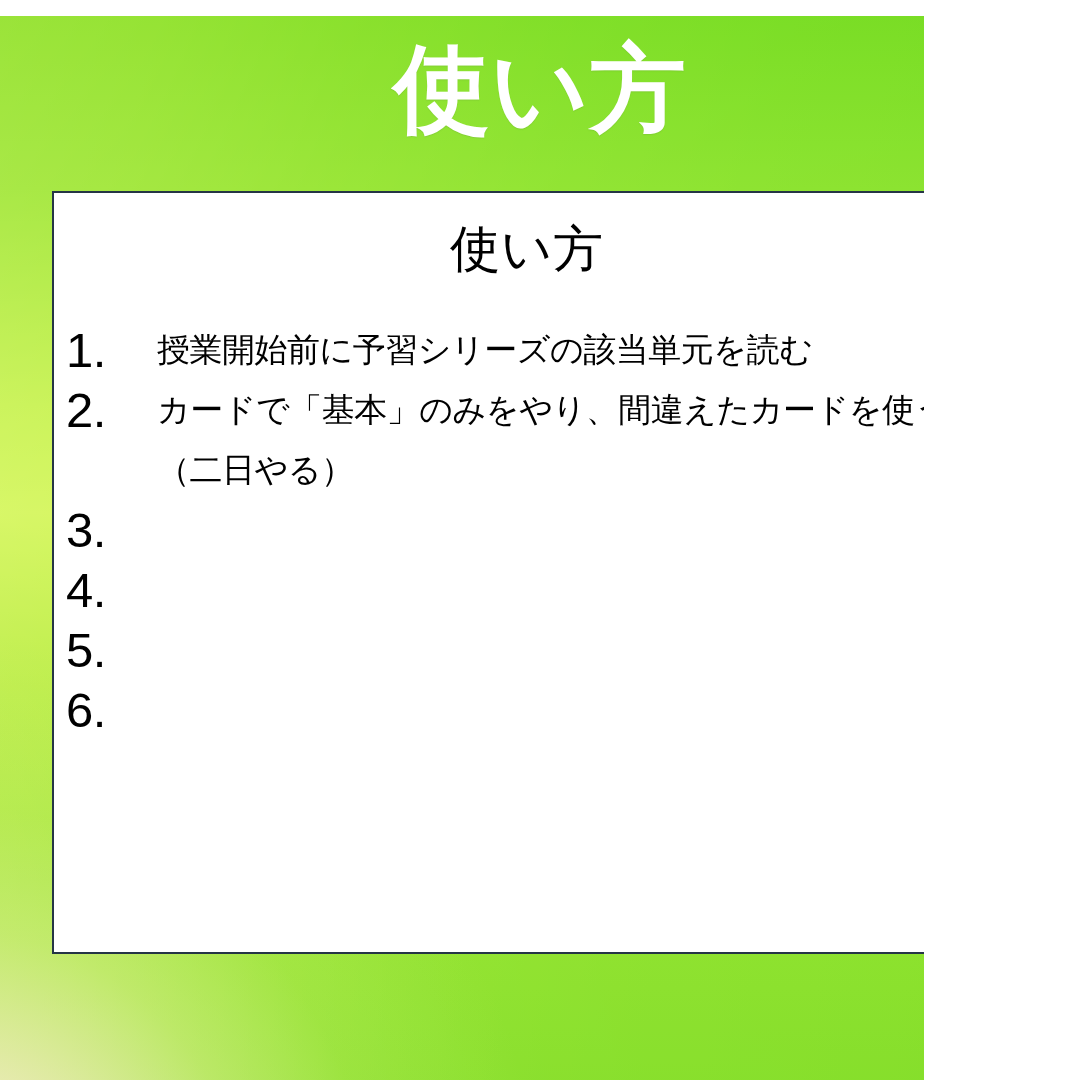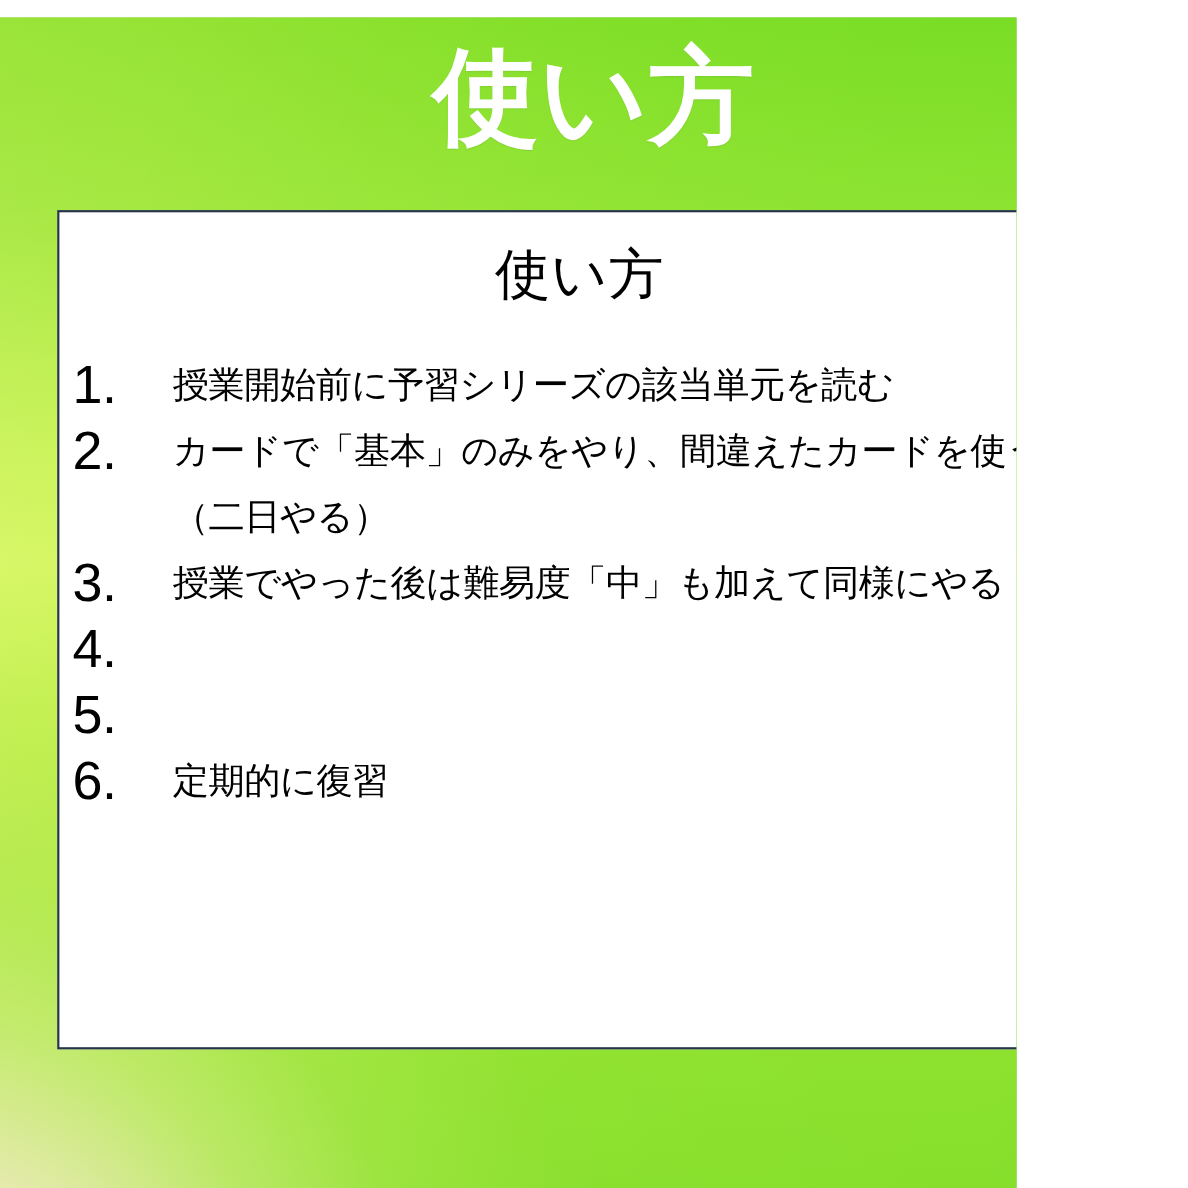--- a/index.html
+++ b/index.html
@@ -170,28 +170,26 @@
       <li class="step-item">
         <span class="step-number">1.</span>
         <span class="step-text">授業開始前に予習シリーズの該当単元を読む</span>
       </li>
       <li class="step-item">
         <span class="step-number">2.</span>
         <span class="step-text">カードで「基本」のみをやり、間違えたカードを使う（二日やる）</span>
       </li>
       <li class="step-item">
         <span class="step-number">3.</span>
-        <span class="step-text">授業でやった後は難易度「中」も加えて同様にやる</span>
       </li>
       <li class="step-item">
         <span class="step-number">4.</span>
       </li>
       <li class="step-item">
         <span class="step-number">5.</span>
       </li>
       <li class="step-item">
         <span class="step-number">6.</span>
-        <span class="step-text">定期的に復習</span>
       </li>
     </ol>
   </div>
 
 </div>
 
 </body></html>

